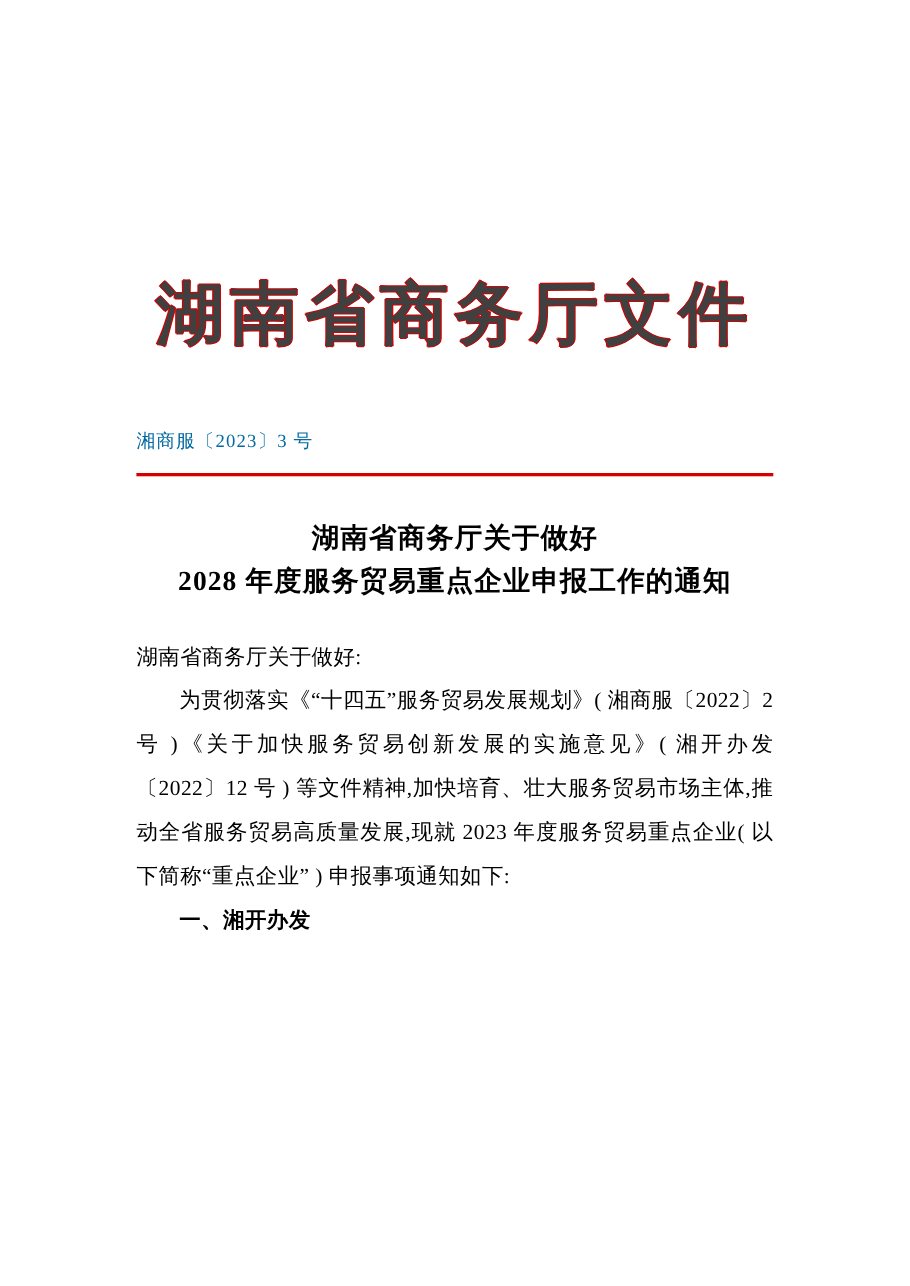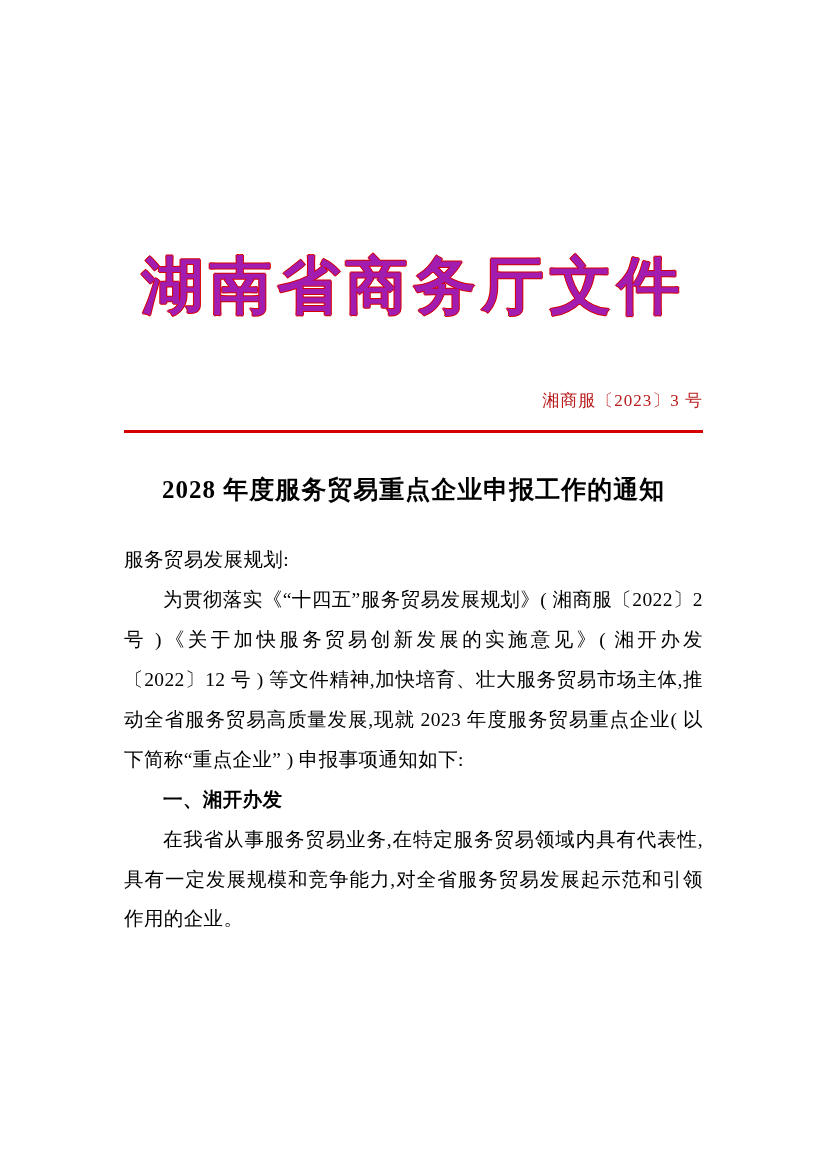--- a/index.html
+++ b/index.html
@@ -24,39 +24,39 @@
     padding: 0 124px;
   }
 
   
   .masthead {
     margin-top: 255px;
     text-align: center;
     line-height: 1;
   }
   .masthead-title {
-    color: #a21caf;
+    color: #404040;
     font-family: Liberation Serif, serif;
     font-weight: bold;
     font-size: 62px;
     letter-spacing: 6px;
     text-shadow:
       1px 0 0 #d60000,
       -1px 0 0 #d60000,
       0 1px 0 #d60000,
       0 -1px 0 #d60000;
     white-space: nowrap;
   }
 
   
   .doc-number {
     margin-top: 72px;
-    text-align: right;
+    text-align: left;
     font-size: 17px;
-    color: #b91c1c;
+    color: #0369a1;
     letter-spacing: 1px;
   }
 
   
   .red-rule {
     margin-top: 18px;
     height: 3px;
     background: #d60000;
     width: 100%;
   }
@@ -101,23 +101,23 @@
 
   <div class="masthead">
     <div class="masthead-title">湖南省商务厅文件</div>
   </div>
 
   <div class="doc-number">湘商服〔2023〕3 号</div>
 
   <div class="red-rule"></div>
 
   <div class="doc-title">
+    <div>湖南省商务厅关于做好</div>
     <div>2028 年度服务贸易重点企业申报工作的通知</div>
   </div>
 
   <div class="body-text">
-    <p>服务贸易发展规划:</p>
+    <p>湖南省商务厅关于做好:</p>
     <p class="indent">为贯彻落实《“十四五”服务贸易发展规划》( 湘商服〔2022〕2 号 )《关于加快服务贸易创新发展的实施意见》( 湘开办发〔2022〕12 号 ) 等文件精神,加快培育、壮大服务贸易市场主体,推动全省服务贸易高质量发展,现就 2023 年度服务贸易重点企业( 以下简称“重点企业” ) 申报事项通知如下:</p>
     <p class="heading-item">一、湘开办发</p>
-    <p class="indent">在我省从事服务贸易业务,在特定服务贸易领域内具有代表性,具有一定发展规模和竞争能力,对全省服务贸易发展起示范和引领作用的企业。</p>
   </div>
 
 </div>
 
 </body></html>

